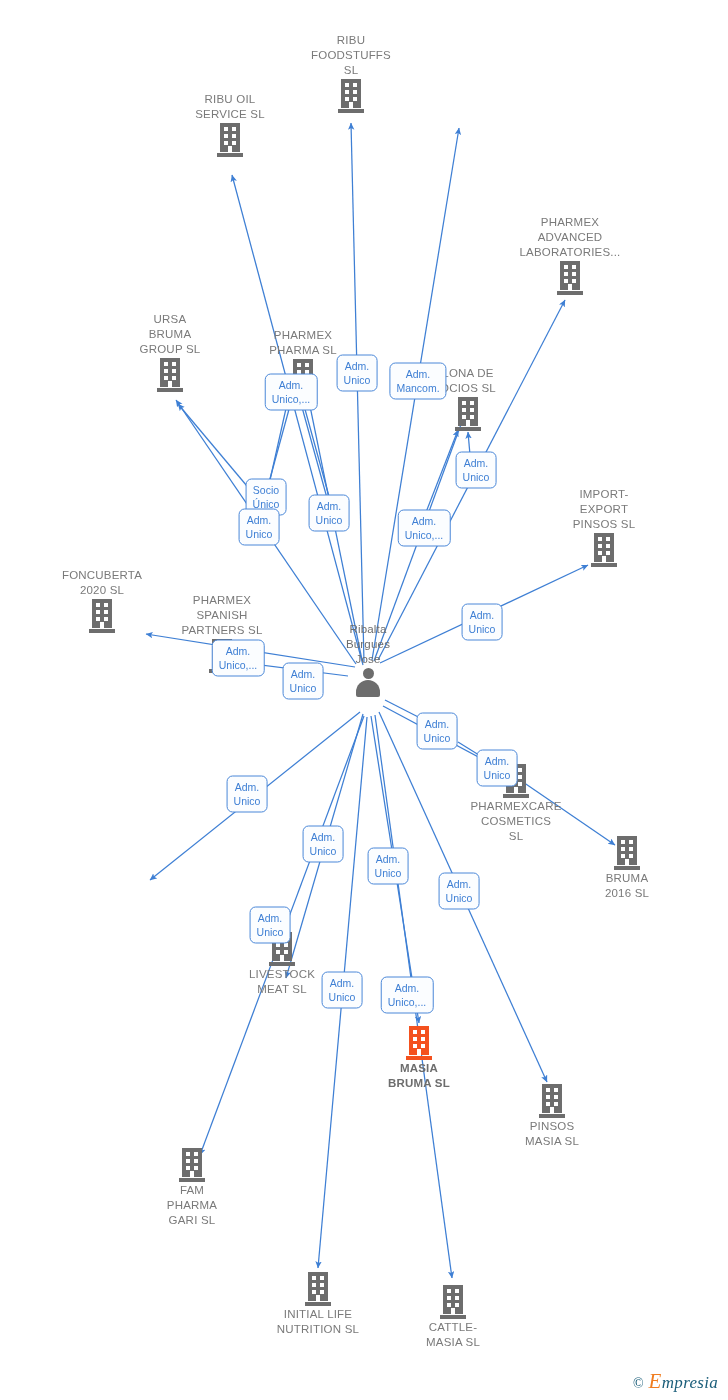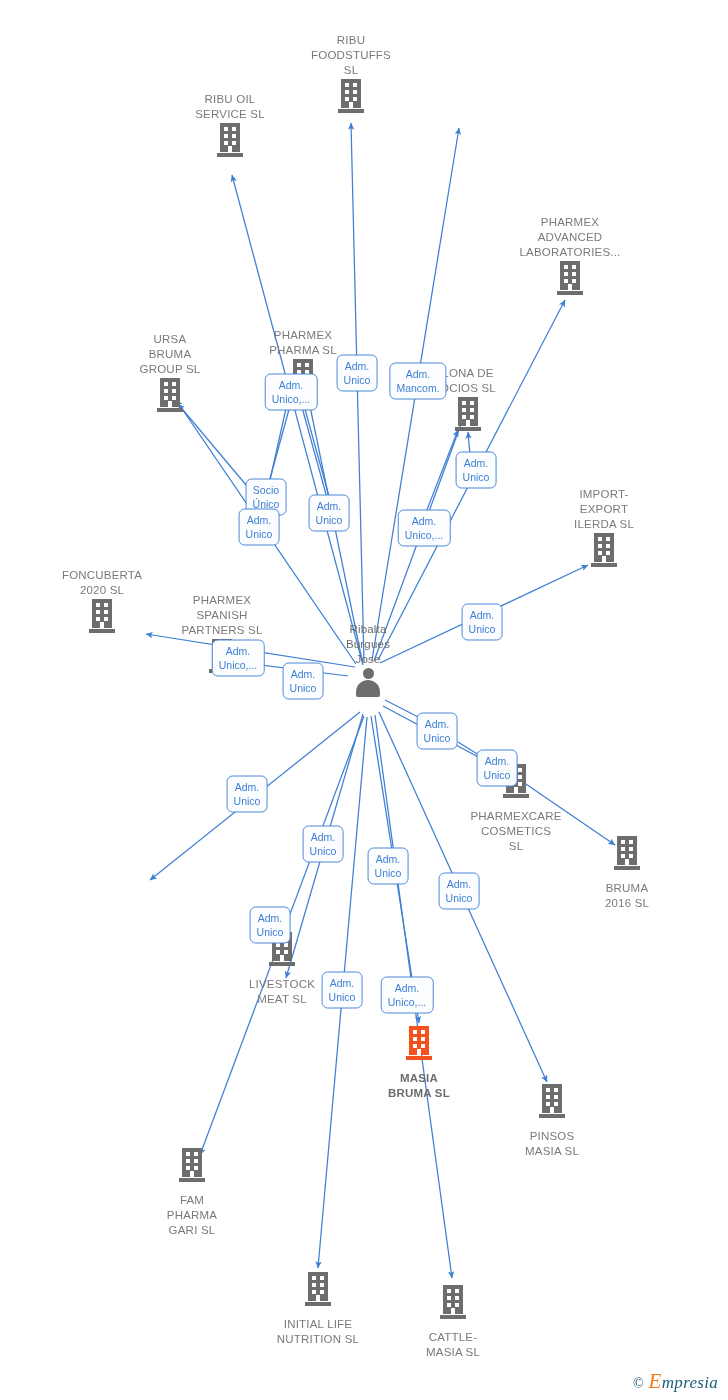--- a/index.html
+++ b/index.html
@@ -11,21 +11,21 @@
   #canvas{position:absolute;inset:0;width:728px;height:1400px;}
   svg.edges{position:absolute;left:0;top:0;width:728px;height:1400px;pointer-events:none;}
 
   
   .node{position:absolute;transform:translate(-50%,0);text-align:center;width:130px;}
   .node .caption{
     font-size:11.5px;line-height:15px;color:#7a7a7a;letter-spacing:.2px;
     white-space:pre-line;
   }
   .node .ico{display:block;margin:0 auto;}
-  .node.below .caption{margin-top:11px;}
+  .node.below .caption{margin-top:1px;}
   .node.above .caption{margin-bottom:1px;}
 
   
   .bld{width:26px;height:34px;position:relative;margin:0 auto;}
   .bld .body{
     position:absolute;left:3px;top:0;width:20px;height:29px;background:#6d6d6d;
   }
   .bld .base{
     position:absolute;left:0;bottom:0;width:26px;height:4px;background:#6d6d6d;
   }
@@ -157,21 +157,21 @@
         <div class="win" style="left:7px;top:11px"></div>
           <div class="win" style="left:15px;top:11px"></div>
         <div class="win" style="left:7px;top:18px"></div>
           <div class="win" style="left:15px;top:18px"></div>
         <div class="door"></div>
           <div class="base"></div>
         </div>
     </div>
   </div>
 
-  <div class="node above" style="left:170px;top:312px;margin-top:20px;">
+  <div class="node above" style="left:170px;top:312px;">
     <div class="caption">URSA
 BRUMA
 GROUP  SL</div>
     <div class="ico">
       <div class="bld">
           <div class="body"></div>
         <div class="win" style="left:7px;top:4px"></div>
           <div class="win" style="left:15px;top:4px"></div>
         <div class="win" style="left:7px;top:11px"></div>
           <div class="win" style="left:15px;top:11px"></div>
@@ -215,21 +215,21 @@
           <div class="win" style="left:15px;top:18px"></div>
         <div class="door"></div>
           <div class="base"></div>
         </div>
     </div>
   </div>
 
   <div class="node above" style="left:604px;top:487px;">
     <div class="caption">IMPORT-
 EXPORT
-ILERDA  SL</div>
+PINSOS  SL</div>
     <div class="ico">
       <div class="bld">
           <div class="body"></div>
         <div class="win" style="left:7px;top:4px"></div>
           <div class="win" style="left:15px;top:4px"></div>
         <div class="win" style="left:7px;top:11px"></div>
           <div class="win" style="left:15px;top:11px"></div>
         <div class="win" style="left:7px;top:18px"></div>
           <div class="win" style="left:15px;top:18px"></div>
         <div class="door"></div>

